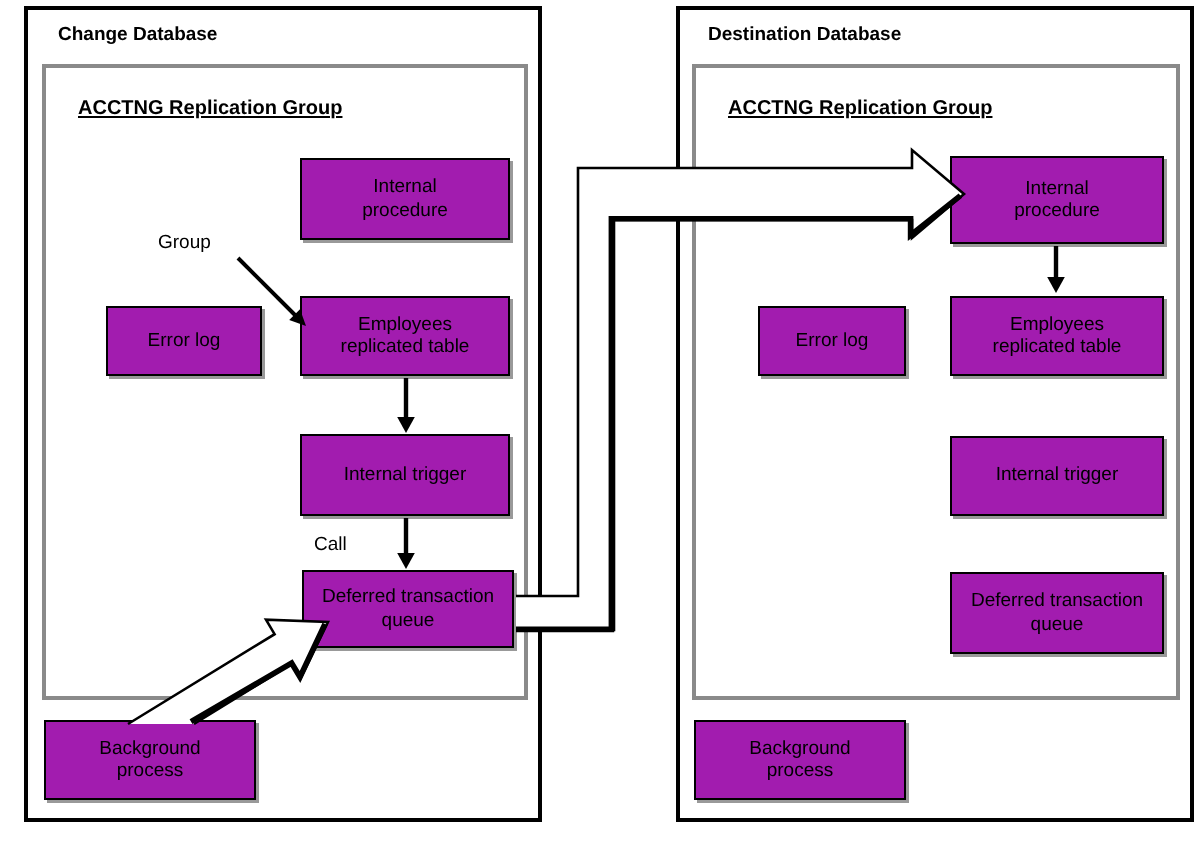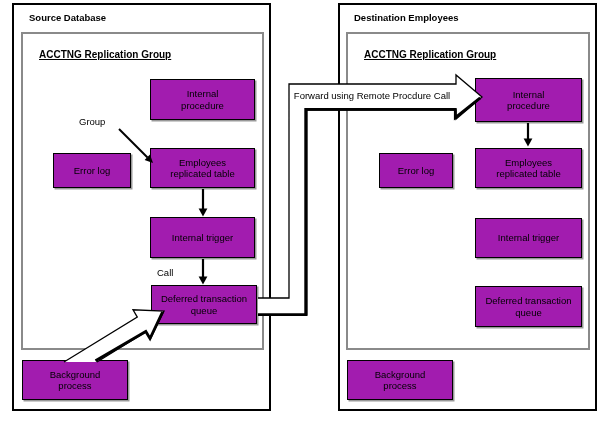--- a/index.html
+++ b/index.html
@@ -50,40 +50,40 @@
   #dst-queue{left:475px;top:286px;width:107px;height:41px;}
   #dst-background{left:347px;top:360px;width:106px;height:40px;}
 </style>
 </head>
 <body>
 
 <div id="stage">
 
   <div class="outer-box" id="src-outer"></div>
   <div class="inner-box" id="src-inner"></div>
-  <div class="db-title" id="src-title">Source Database</div>
+  <div class="db-title" id="src-title">Change Database</div>
   <div class="group-title" id="src-group-title">ACCTNG Replication Group</div>
 
   <div class="node" id="src-internal-procedure">Internal
 procedure</div>
   <div class="node" id="src-employees">Employees
 replicated table</div>
   <div class="node" id="src-error-log">Error log</div>
   <div class="node" id="src-trigger">Internal trigger</div>
   <div class="node" id="src-queue">Deferred transaction
 queue</div>
   <div class="node" id="src-background">Background
 process</div>
 
   <div class="float-label" id="change-label">Group</div>
   <div class="float-label" id="store-label">Call</div>
 
   <div class="outer-box" id="dst-outer"></div>
   <div class="inner-box" id="dst-inner"></div>
-  <div class="db-title" id="dst-title">Destination Employees</div>
+  <div class="db-title" id="dst-title">Destination Database</div>
   <div class="group-title" id="dst-group-title">ACCTNG Replication Group</div>
 
   <div class="node" id="dst-internal-procedure">Internal
 procedure</div>
   <div class="node" id="dst-employees">Employees
 replicated table</div>
   <div class="node" id="dst-error-log">Error log</div>
   <div class="node" id="dst-trigger">Internal trigger</div>
   <div class="node" id="dst-queue">Deferred transaction
 queue</div>
@@ -104,15 +104,14 @@
     <line x1="203" y1="189" x2="203" y2="210" stroke="#000000" stroke-width="2.2"></line>
     <polygon points="203,216.5 198.6,208.5 207.4,208.5" fill="#000000"></polygon>
 
     <line x1="203" y1="259" x2="203" y2="278" stroke="#000000" stroke-width="2.2"></line>
     <polygon points="203,284.5 198.6,276.5 207.4,276.5" fill="#000000"></polygon>
 
     <line x1="528" y1="123" x2="528" y2="140" stroke="#000000" stroke-width="2.2"></line>
     <polygon points="528,146.5 523.6,138.5 532.4,138.5" fill="#000000"></polygon>
   </svg>
 
-  <div id="forward-label">Forward using Remote Procdure Call</div>
 
 </div>
 
 </body></html>

